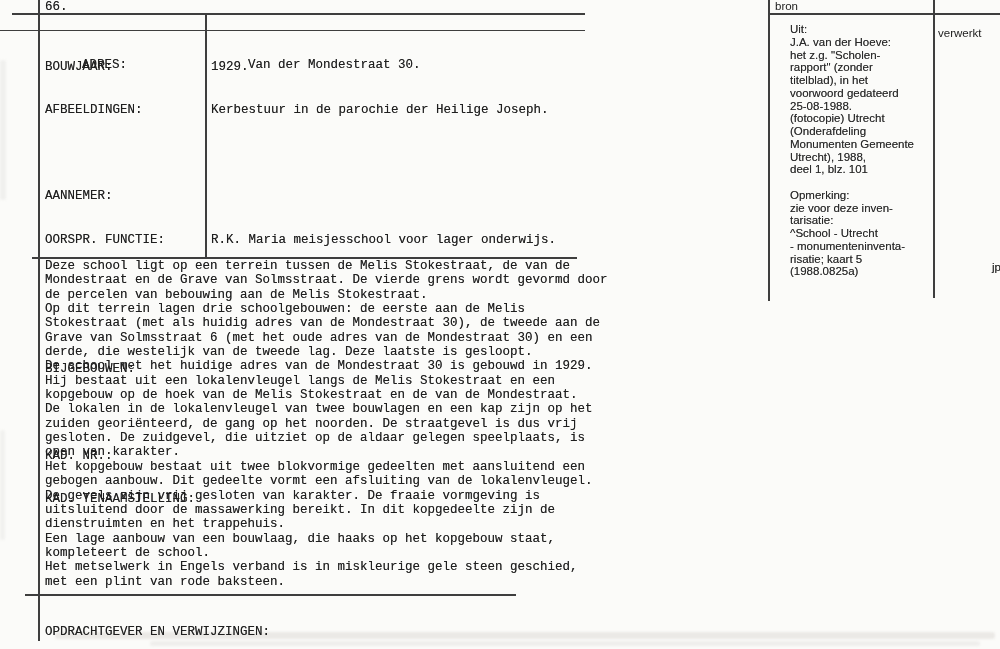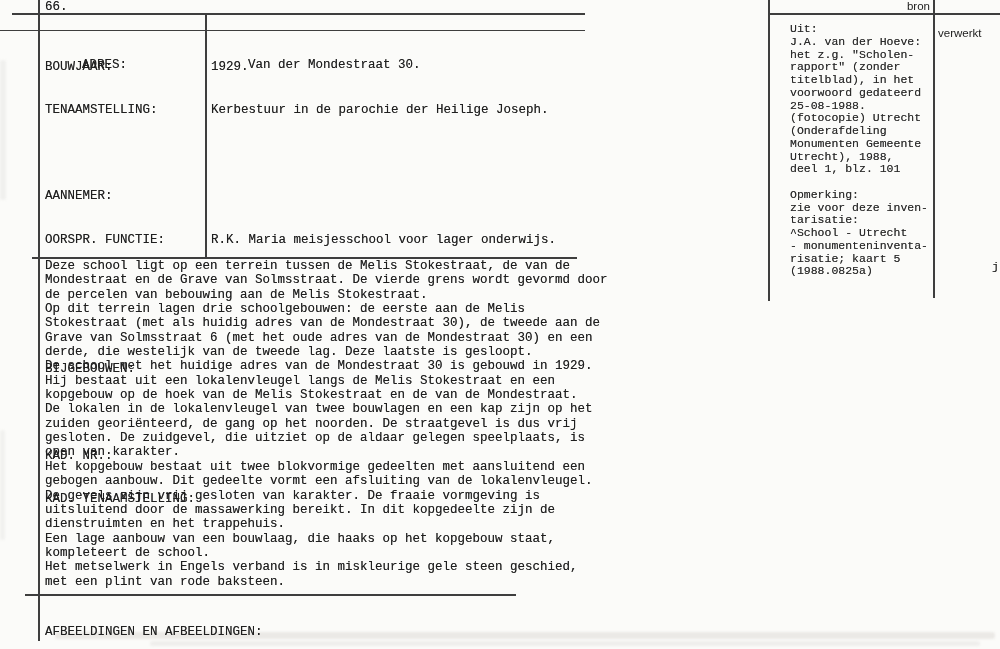--- a/index.html
+++ b/index.html
@@ -8,21 +8,21 @@
     background:#fbfbf9; overflow:hidden;
     font-family:"Liberation Mono","DejaVu Sans Mono",monospace;
     color:#222222;
   }
   .mono {
     font-family:"Liberation Mono","DejaVu Sans Mono",monospace;
     font-size:12.5px; line-height:14.35px; color:#1f1f1f;
     white-space:pre; text-shadow:0 0 0.5px rgba(40,40,40,0.65);
   }
   .mono-sm {
-    font-family:Liberation Mono, monospace;
+    font-family:Liberation Sans, sans-serif;
     font-size:11.5px; line-height:12.75px; color:#2a2a2a;
     white-space:pre; text-shadow:0 0 0.5px rgba(40,40,40,0.6);
   }
   .sans {
     font-family:"Liberation Sans","DejaVu Sans",sans-serif;
     font-size:11.5px; color:#1c1c1c;
   }
   .abs { position:absolute; }
   .hl { position:absolute; height:1.6px; background:#3e3e3e; }
   .vl { position:absolute; width:1.7px; background:#3e3e3e; }
@@ -51,21 +51,21 @@
   <div class="abs mono" style="left:45px; top:0px;">66.</div>
 
   <div class="abs mono" style="left:37px; top:15px;">
     <div class="frow">
       <span class="flabel">ADRES:</span><span class="fvalue">Van der Mondestraat 30.</span>
     </div>
   </div>
 
   <div class="abs mono" style="left:45px; top:31px;">
     <div class="frow"><span class="flabel">BOUWJAAR:</span><span class="fvalue">1929.</span></div>
-    <div class="frow"><span class="flabel">TENAAMSTELLING:</span><span class="fvalue">Kerbestuur in de parochie der Heilige Joseph.</span></div>
+    <div class="frow"><span class="flabel">AFBEELDINGEN:</span><span class="fvalue">Kerbestuur in de parochie der Heilige Joseph.</span></div>
     <div class="frow"><span class="flabel"></span><span class="fvalue"></span></div>
     <div class="frow"><span class="flabel">AANNEMER:</span><span class="fvalue"></span></div>
     <div class="frow"><span class="flabel">OORSPR. FUNCTIE:</span><span class="fvalue">R.K. Maria meisjesschool voor lager onderwijs.</span></div>
     <div class="frow"><span class="flabel"></span><span class="fvalue"></span></div>
     <div class="frow"><span class="flabel"></span><span class="fvalue"></span></div>
     <div class="frow"><span class="flabel">BIJGEBOUWEN:</span><span class="fvalue"></span></div>
     <div class="frow"><span class="flabel"></span><span class="fvalue"></span></div>
     <div class="frow"><span class="flabel">KAD. NR.:</span><span class="fvalue"></span></div>
     <div class="frow"><span class="flabel">KAD. TENAAMSTELLING:</span><span class="fvalue"></span></div>
     
@@ -89,29 +89,29 @@
 gebogen aanbouw. Dit gedeelte vormt een afsluiting van de lokalenvleugel.
 De gevels zijn vrij gesloten van karakter. De fraaie vormgeving is
 uitsluitend door de massawerking bereikt. In dit kopgedeelte zijn de
 dienstruimten en het trappehuis.
 Een lage aanbouw van een bouwlaag, die haaks op het kopgebouw staat,
 kompleteert de school.
 Het metselwerk in Engels verband is in miskleurige gele steen geschied,
 met een plint van rode baksteen.</div>
 
   <div class="abs mono" style="left:45px; top:596px;">
-    <div>AFBEELDINGEN EN AFBEELDINGEN:</div>
+    <div>OPDRACHTGEVER EN VERWIJZINGEN:</div>
     
   </div>
 
   <div class="vl" style="left:768px; top:0; height:301px;"></div>
   <div class="vl" style="left:933px; top:0; height:298px;"></div>
   <div class="hl" style="left:768px; top:13px; width:232px;"></div>
 
-  <div class="abs sans" style="left:775px; top:0px; width:155px; text-align:right;">bron</div>
+  <div class="abs sans" style="left:775px; top:0px; width:155px; text-align:left;">bron</div>
   <div class="abs sans" style="left:938px; top:0px;margin-top:27px;">verwerkt</div>
 
   <div class="abs mono-sm" style="left:790px; top:23px;">Uit:
 J.A. van der Hoeve:
 het z.g. "Scholen-
 rapport" (zonder
 titelblad), in het
 voorwoord gedateerd
 25-08-1988.
 (fotocopie) Utrecht

